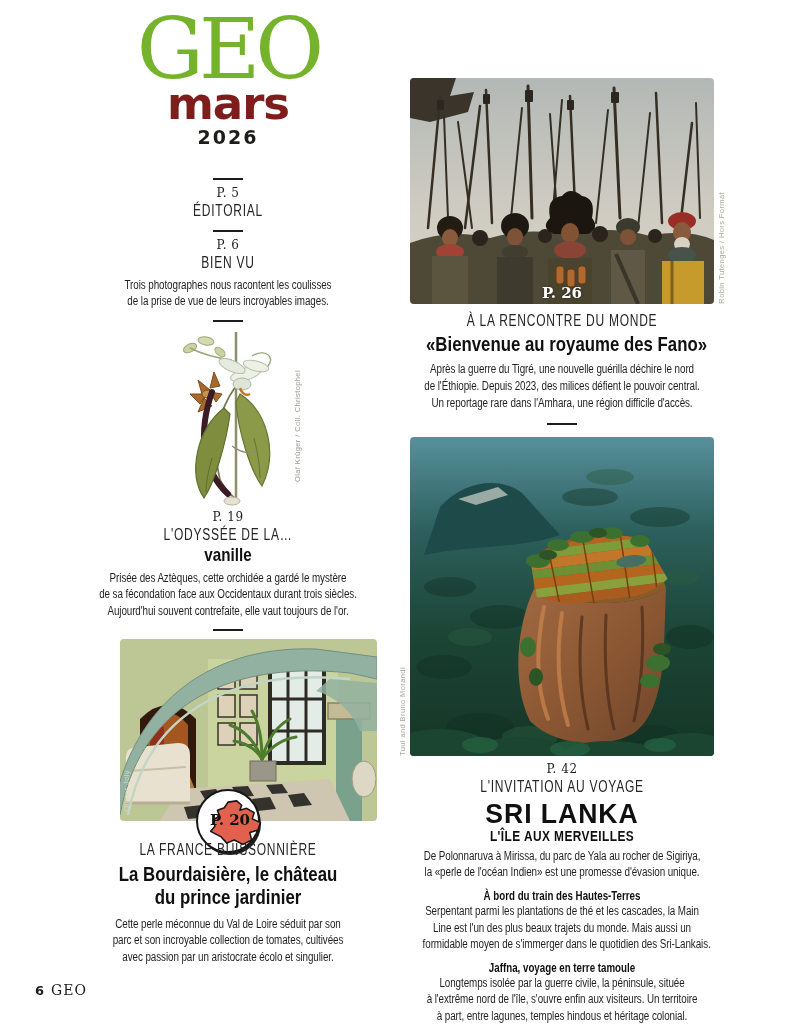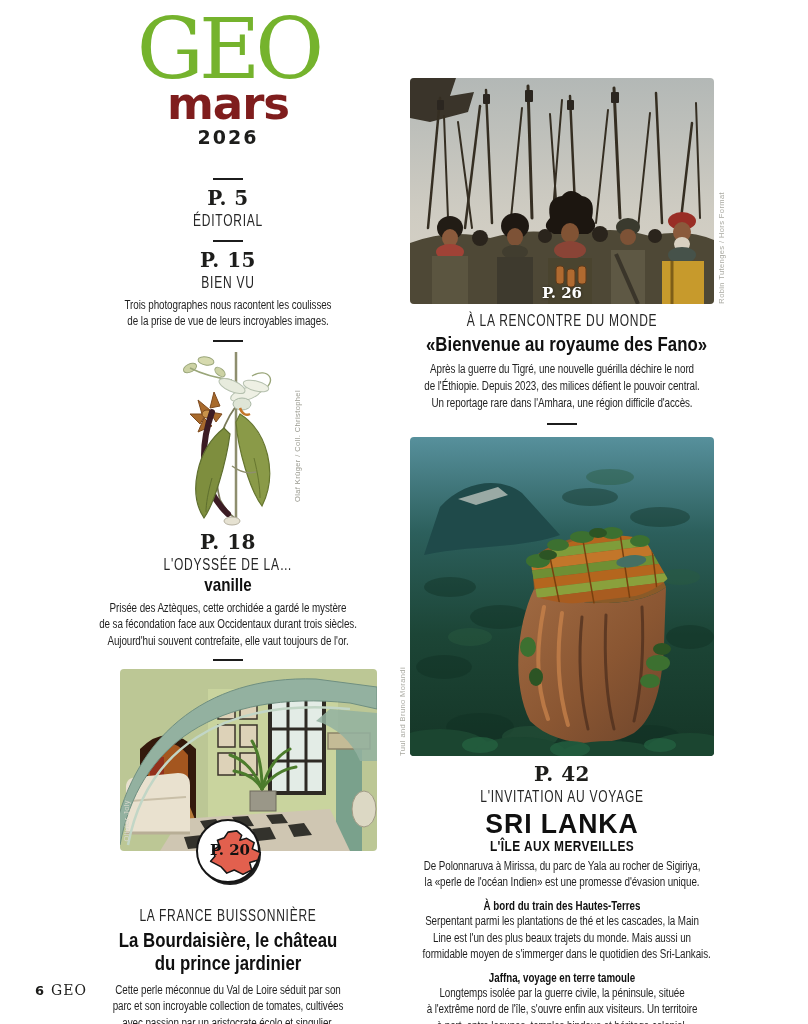--- a/index.html
+++ b/index.html
@@ -10,21 +10,21 @@
   .logo{font-family:"DejaVu Serif",serif;font-size:84px;line-height:.84;letter-spacing:-5px;
         color:#75b32d;font-weight:400;}
   .month{font-family:"DejaVu Sans",sans-serif;font-weight:bold;font-size:45px;line-height:.95;
          letter-spacing:-1px;color:#7f1d1d;margin-top:-2px;}
   .year{font-family:"DejaVu Sans",sans-serif;font-weight:bold;font-size:19px;letter-spacing:2px;margin-top:1px;}
   
   .lcol{position:absolute;left:60px;top:178px;width:336px;text-align:center;}
   .rcol{position:absolute;left:392px;top:78px;width:340px;text-align:center;}
   
   .rule{width:30px;height:2px;background:#1c1c1c;margin:0 auto;}
-  .pnum{font-family:"DejaVu Serif",serif;font-weight:bold;font-size:20px;letter-spacing:.5px;}
+  .pnum{font-family:"DejaVu Serif",serif;font-weight:normal;font-size:12px;letter-spacing:.5px;}
   .cond{display:block;white-space:pre;transform-origin:50% 0;}
   .sx75{transform:scaleX(.75);}
   .sx78{transform:scaleX(.78);}
   .sx80{transform:scaleX(.80);}
   .sx82{transform:scaleX(.82);}
   .sx85{transform:scaleX(.85);}
   .sx95{transform:scaleX(.95);}
   .kicker{font-size:16px;letter-spacing:1px;line-height:1.15;color:#262626;}
   .t-md{font-weight:bold;font-size:19px;line-height:1.12;color:#101010;}
   .t-lg{font-weight:bold;font-size:21px;line-height:1.1;color:#101010;}
@@ -70,21 +70,21 @@
     <div class="rule"></div>
 
     <div>
       <div class="pnum mt6">P. 5</div>
       <span class="cond sx75 kicker mt2">ÉDITORIAL</span>
     </div>
 
     <div class="rule mt10"></div>
 
     <div>
-      <div class="pnum mt6">P. 15</div>
+      <div class="pnum mt6">P. 6</div>
       <span class="cond sx75 kicker mt2">BIEN VU</span>
       <span class="cond sx82 body mt4">Trois photographes nous racontent les coulisses
 de la prise de vue de leurs incroyables images.</span>
     </div>
 
     <div class="rule mt10"></div>
 
     <div class="photo mt6" style="width:200px;height:180px;">
       <svg width="200" height="180" viewBox="0 0 200 180">
         <path d="M108,4 L108,176" stroke="#8e8e6e" stroke-width="2.5" fill="none"></path>
@@ -114,21 +114,21 @@
         <path d="M84,130 C80,144 78,156 78,164" stroke="#5e6e2e" stroke-width="1" fill="none"></path>
         <path d="M112,66 C140,84 150,126 134,158 C122,142 110,102 108,74 Z" fill="#8a9a48" stroke="#66762f" stroke-width="1.2"></path>
         <path d="M126,110 C130,126 132,140 132,150" stroke="#66762f" stroke-width="1" fill="none"></path>
         <path d="M104,118 C112,124 120,126 128,124" stroke="#8e8e6e" stroke-width="1.5" fill="none"></path>
         <ellipse cx="104" cy="173" rx="8" ry="4" fill="#e6e2d2" stroke="#b5b0a0" stroke-width="1"></ellipse>
       </svg>
       <div class="credit-v" style="right:26px;top:42px;color:#9a9a90;">Olaf Krüger / Coll. Christophel</div>
     </div>
 
     <div>
-      <div class="pnum mt2">P. 18</div>
+      <div class="pnum mt2">P. 19</div>
       <span class="cond sx75 kicker mt2">L'ODYSSÉE DE LA…</span>
       <span class="cond sx80 t-md">vanille</span>
       <span class="cond sx82 body mt4">Prisée des Aztèques, cette orchidée a gardé le mystère
 de sa fécondation face aux Occidentaux durant trois siècles.
 Aujourd'hui souvent contrefaite, elle vaut toujours de l'or.</span>
     </div>
 
     <div class="rule mt10"></div>
 
     <div class="photo mt8" style="width:216px;height:182px;">
@@ -196,21 +196,21 @@
       <div class="credit-v" style="left:2px;bottom:10px;color:#d6d6ca;">Olivier Joly</div>
 
       <div class="badge">
         <svg width="58" height="46" viewBox="0 0 92 74">
           <path d="M14,34 L24,27 L21,18 L32,14 L38,5 L52,3 L60,10 L57,18 L68,15 L80,22 L77,32 L90,38 L86,50 L73,54 L76,66 L62,73 L48,66 L36,71 L27,61 L10,52 L17,44 Z" fill="#e2604e" stroke="#161616" stroke-width="2.5" stroke-linejoin="round"></path>
         </svg>
         <div class="bp">P. 20</div>
       </div>
     </div>
 
-    <div style="margin-top:56px;">
+    <div style="margin-top:20px;">
       <span class="cond sx75 kicker">LA FRANCE BUISSONNIÈRE</span>
       <span class="cond sx80 t-lg mt2">La Bourdaisière, le château
 du prince jardinier</span>
       <span class="cond sx82 body mt8">Cette perle méconnue du Val de Loire séduit par son
 parc et son incroyable collection de tomates, cultivées
 avec passion par un aristocrate écolo et singulier.</span>
     </div>
   </div>
 
   <div class="rcol">

